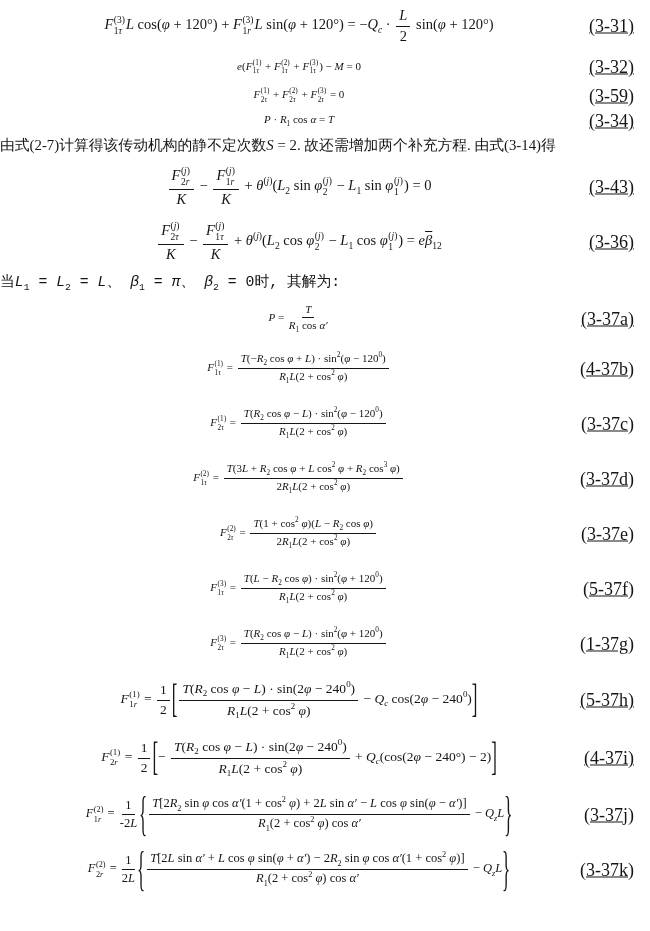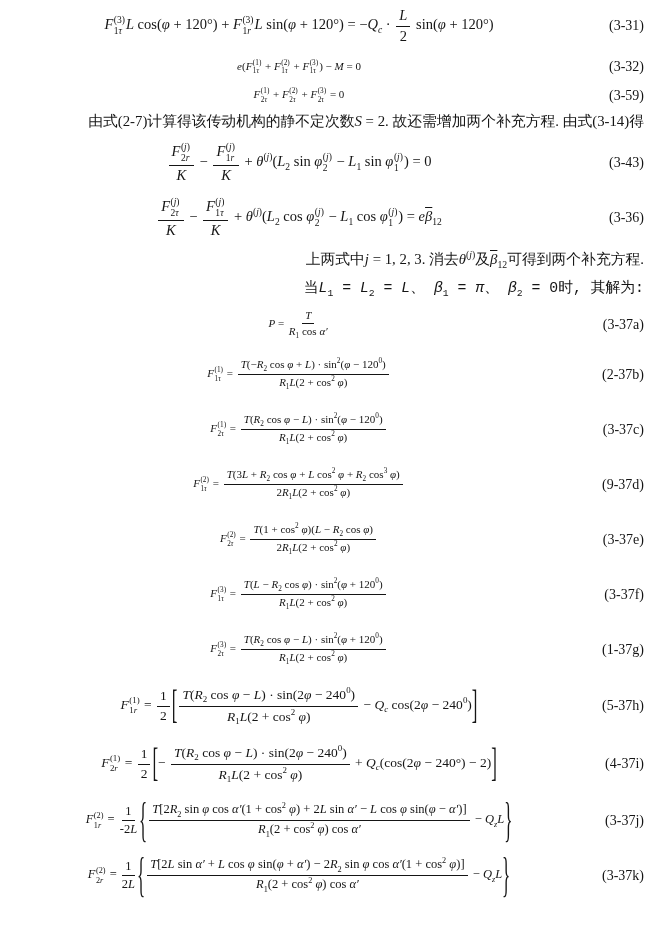--- a/index.html
+++ b/index.html
@@ -5,24 +5,24 @@
   html,body{margin:0;padding:0;background:#e8e8e8;}
   .page{
     width:650px;height:931px;background:#ffffff;color:#151515;
     font-family:"Liberation Serif","DejaVu Serif",serif;
     position:relative;overflow:hidden;margin:0 auto;
   }
   .row{
     position:relative;display:flex;align-items:center;justify-content:center;
     box-sizing:border-box;padding-right:52px;
   }
-  .row.para{justify-content:flex-end;padding-left:6px;padding-right:6px;}
+  .row.para{justify-content:flex-start;padding-left:0;padding-right:6px;}
   .tag{
-    position:absolute;right:6px;top:50%;transform:translateY(-50%);
-    font-size:14px;font-style:normal;white-space:nowrap;
+    position:absolute;right:16px;top:50%;transform:translateY(-50%);
+    font-size:18px;font-style:normal;white-space:nowrap;text-decoration:underline;
   }
   .eq-math{font-size:11px;white-space:nowrap;line-height:1.25;}
   .para-text{font-size:14.8px;white-space:nowrap;line-height:1.3;}
   .it{font-style:italic;}
   .fn{font-style:normal;}
   sub,sup{font-size:0.66em;line-height:1;}
   .stack{
     display:inline-flex;flex-direction:column;align-items:flex-start;
     vertical-align:middle;font-size:0.66em;line-height:1.12;margin:0 1px 0 0.5px;
   }
@@ -83,20 +83,24 @@
             <span class="stk-sub" data-name="subscript">2<span class="it" data-name="variable">τ</span></span>
           </span> + <span class="it" data-name="variable">F</span><span class="stack" data-name="script-stack">
             <span class="stk-sup" data-name="superscript">(2)</span>
             <span class="stk-sub" data-name="subscript">2<span class="it" data-name="variable">τ</span></span>
           </span> + <span class="it" data-name="variable">F</span><span class="stack" data-name="script-stack">
             <span class="stk-sup" data-name="superscript">(3)</span>
             <span class="stk-sub" data-name="subscript">2<span class="it" data-name="variable">τ</span></span>
           </span> = 0</span>
         <span class="tag" data-name="equation-number">(3-59)</span>
       </div>
+      <div class="row" data-name="row-eq-3-34" style="height: 24px;">
+        <span class="eq-math" data-name="equation-math"><span class="it" data-name="variable">P</span> · <span class="it" data-name="variable">R</span><sub data-name="subscript">1</sub> <span class="fn" data-name="function-name">cos</span> <span class="it" data-name="variable">α</span> = <span class="it" data-name="variable">T</span></span>
+        <span class="tag" data-name="equation-number">(3-34)</span>
+      </div>
       <div class="row para" data-name="row-para-supplementary" style="height: 26px;">
         <span class="para-text" data-name="paragraph-text">由式(2-7)计算得该传动机构的静不定次数<span class="it" data-name="variable">S</span> = 2. 故还需增加两个补充方程. 由式(3-14)得</span>
       </div>
       <div class="row" data-name="row-eq-3-35" style="height: 56px;">
         <span class="eq-math" data-name="equation-math"><span class="frac" data-name="fraction">
             <span class="num" data-name="numerator"><span class="it" data-name="variable">F</span><span class="stack" data-name="script-stack">
                 <span class="stk-sup" data-name="superscript">(<span class="it" data-name="variable">j</span>)</span>
                 <span class="stk-sub" data-name="subscript">2<span class="it" data-name="variable">r</span></span>
               </span></span>
             <span class="den" data-name="denominator"><span class="it" data-name="variable">K</span></span>
@@ -129,83 +133,80 @@
               </span></span>
             <span class="den" data-name="denominator"><span class="it" data-name="variable">K</span></span>
           </span> + <span class="it" data-name="variable">θ</span><sup data-name="superscript">(<span class="it" data-name="variable">j</span>)</sup>(<span class="it" data-name="variable">L</span><sub data-name="subscript">2</sub> <span class="fn" data-name="function-name">cos</span> <span class="it" data-name="variable">φ</span><span class="stack" data-name="script-stack">
             <span class="stk-sup" data-name="superscript">(<span class="it" data-name="variable">j</span>)</span>
             <span class="stk-sub" data-name="subscript">2</span>
           </span> − <span class="it" data-name="variable">L</span><sub data-name="subscript">1</sub> <span class="fn" data-name="function-name">cos</span> <span class="it" data-name="variable">φ</span><span class="stack" data-name="script-stack">
             <span class="stk-sup" data-name="superscript">(<span class="it" data-name="variable">j</span>)</span>
             <span class="stk-sub" data-name="subscript">1</span>
           </span>) = <span class="it" data-name="variable">e</span><span class="over" data-name="overline"><span class="it" data-name="variable">β</span></span><sub data-name="subscript">12</sub></span>
         <span class="tag" data-name="equation-number">(3-36)</span>
-      </div>
-      <div class="row para" data-name="row-para-eliminate" style="height: 30px;">
-        <span class="para-text" data-name="paragraph-text">上两式中<span class="it" data-name="variable">j</span> = 1, 2, 3. 消去<span class="it" data-name="variable">θ</span><sup data-name="superscript">(<span class="it" data-name="variable">j</span>)</sup>及<span class="over" data-name="overline"><span class="it" data-name="variable">β</span></span><sub data-name="subscript">12</sub>可得到两个补充方程.</span>
       </div>
       <div class="row para" data-name="row-para-conditions" style="height: 28px; font-family: Liberation Mono, monospace;">
         <span class="para-text" data-name="paragraph-text">当<span class="it" data-name="variable">L</span><sub data-name="subscript">1</sub> = <span class="it" data-name="variable">L</span><sub data-name="subscript">2</sub> = <span class="it" data-name="variable">L</span>、 <span class="it" data-name="variable">β</span><sub data-name="subscript">1</sub> = <span class="it" data-name="variable">π</span>、 <span class="it" data-name="variable">β</span><sub data-name="subscript">2</sub> = 0时, 其解为:</span>
       </div>
       <div class="row" data-name="row-eq-3-37a" style="height: 44px;">
         <span class="eq-math" data-name="equation-math"><span class="it" data-name="variable">P</span> = <span class="frac" data-name="fraction">
             <span class="num" data-name="numerator"><span class="it" data-name="variable">T</span></span>
             <span class="den" data-name="denominator"><span class="it" data-name="variable">R</span><sub data-name="subscript">1</sub> <span class="fn" data-name="function-name">cos</span> <span class="it" data-name="variable">α′</span></span>
           </span></span>
         <span class="tag" data-name="equation-number">(3-37a)</span>
       </div>
       <div class="row" data-name="row-eq-3-37b" style="height: 55px;">
         <span class="eq-math" data-name="equation-math"><span class="it" data-name="variable">F</span><span class="stack" data-name="script-stack">
             <span class="stk-sup" data-name="superscript">(1)</span>
             <span class="stk-sub" data-name="subscript">1<span class="it" data-name="variable">τ</span></span>
           </span> = <span class="frac" data-name="fraction">
             <span class="num" data-name="numerator"><span class="it" data-name="variable">T</span>(−<span class="it" data-name="variable">R</span><sub data-name="subscript">2</sub> <span class="fn" data-name="function-name">cos</span> <span class="it" data-name="variable">φ</span> + <span class="it" data-name="variable">L</span>) · <span class="fn" data-name="function-name">sin</span><sup data-name="superscript">2</sup>(<span class="it" data-name="variable">φ</span> − 120<sup data-name="superscript">0</sup>)</span>
             <span class="den" data-name="denominator"><span class="it" data-name="variable">R</span><sub data-name="subscript">1</sub><span class="it" data-name="variable">L</span>(2 + <span class="fn" data-name="function-name">cos</span><sup data-name="superscript">2</sup> <span class="it" data-name="variable">φ</span>)</span>
           </span></span>
-        <span class="tag" data-name="equation-number">(2-37b)</span>
+        <span class="tag" data-name="equation-number">(4-37b)</span>
       </div>
       <div class="row" data-name="row-eq-3-37c" style="height: 55px;">
         <span class="eq-math" data-name="equation-math"><span class="it" data-name="variable">F</span><span class="stack" data-name="script-stack">
             <span class="stk-sup" data-name="superscript">(1)</span>
             <span class="stk-sub" data-name="subscript">2<span class="it" data-name="variable">τ</span></span>
           </span> = <span class="frac" data-name="fraction">
             <span class="num" data-name="numerator"><span class="it" data-name="variable">T</span>(<span class="it" data-name="variable">R</span><sub data-name="subscript">2</sub> <span class="fn" data-name="function-name">cos</span> <span class="it" data-name="variable">φ</span> − <span class="it" data-name="variable">L</span>) · <span class="fn" data-name="function-name">sin</span><sup data-name="superscript">2</sup>(<span class="it" data-name="variable">φ</span> − 120<sup data-name="superscript">0</sup>)</span>
             <span class="den" data-name="denominator"><span class="it" data-name="variable">R</span><sub data-name="subscript">1</sub><span class="it" data-name="variable">L</span>(2 + <span class="fn" data-name="function-name">cos</span><sup data-name="superscript">2</sup> <span class="it" data-name="variable">φ</span>)</span>
           </span></span>
         <span class="tag" data-name="equation-number">(3-37c)</span>
       </div>
       <div class="row" data-name="row-eq-3-37d" style="height: 55px;">
         <span class="eq-math" data-name="equation-math"><span class="it" data-name="variable">F</span><span class="stack" data-name="script-stack">
             <span class="stk-sup" data-name="superscript">(2)</span>
             <span class="stk-sub" data-name="subscript">1<span class="it" data-name="variable">τ</span></span>
           </span> = <span class="frac" data-name="fraction">
             <span class="num" data-name="numerator"><span class="it" data-name="variable">T</span>(3<span class="it" data-name="variable">L</span> + <span class="it" data-name="variable">R</span><sub data-name="subscript">2</sub> <span class="fn" data-name="function-name">cos</span> <span class="it" data-name="variable">φ</span> + <span class="it" data-name="variable">L</span> <span class="fn" data-name="function-name">cos</span><sup data-name="superscript">2</sup> <span class="it" data-name="variable">φ</span> + <span class="it" data-name="variable">R</span><sub data-name="subscript">2</sub> <span class="fn" data-name="function-name">cos</span><sup data-name="superscript">3</sup> <span class="it" data-name="variable">φ</span>)</span>
             <span class="den" data-name="denominator">2<span class="it" data-name="variable">R</span><sub data-name="subscript">1</sub><span class="it" data-name="variable">L</span>(2 + <span class="fn" data-name="function-name">cos</span><sup data-name="superscript">2</sup> <span class="it" data-name="variable">φ</span>)</span>
           </span></span>
-        <span class="tag" data-name="equation-number">(9-37d)</span>
+        <span class="tag" data-name="equation-number">(3-37d)</span>
       </div>
       <div class="row" data-name="row-eq-3-37e" style="height: 55px;">
         <span class="eq-math" data-name="equation-math"><span class="it" data-name="variable">F</span><span class="stack" data-name="script-stack">
             <span class="stk-sup" data-name="superscript">(2)</span>
             <span class="stk-sub" data-name="subscript">2<span class="it" data-name="variable">τ</span></span>
           </span> = <span class="frac" data-name="fraction">
             <span class="num" data-name="numerator"><span class="it" data-name="variable">T</span>(1 + <span class="fn" data-name="function-name">cos</span><sup data-name="superscript">2</sup> <span class="it" data-name="variable">φ</span>)(<span class="it" data-name="variable">L</span> − <span class="it" data-name="variable">R</span><sub data-name="subscript">2</sub> <span class="fn" data-name="function-name">cos</span> <span class="it" data-name="variable">φ</span>)</span>
             <span class="den" data-name="denominator">2<span class="it" data-name="variable">R</span><sub data-name="subscript">1</sub><span class="it" data-name="variable">L</span>(2 + <span class="fn" data-name="function-name">cos</span><sup data-name="superscript">2</sup> <span class="it" data-name="variable">φ</span>)</span>
           </span></span>
         <span class="tag" data-name="equation-number">(3-37e)</span>
       </div>
       <div class="row" data-name="row-eq-3-37f" style="height: 55px;">
         <span class="eq-math" data-name="equation-math"><span class="it" data-name="variable">F</span><span class="stack" data-name="script-stack">
             <span class="stk-sup" data-name="superscript">(3)</span>
             <span class="stk-sub" data-name="subscript">1<span class="it" data-name="variable">τ</span></span>
           </span> = <span class="frac" data-name="fraction">
             <span class="num" data-name="numerator"><span class="it" data-name="variable">T</span>(<span class="it" data-name="variable">L</span> − <span class="it" data-name="variable">R</span><sub data-name="subscript">2</sub> <span class="fn" data-name="function-name">cos</span> <span class="it" data-name="variable">φ</span>) · <span class="fn" data-name="function-name">sin</span><sup data-name="superscript">2</sup>(<span class="it" data-name="variable">φ</span> + 120<sup data-name="superscript">0</sup>)</span>
             <span class="den" data-name="denominator"><span class="it" data-name="variable">R</span><sub data-name="subscript">1</sub><span class="it" data-name="variable">L</span>(2 + <span class="fn" data-name="function-name">cos</span><sup data-name="superscript">2</sup> <span class="it" data-name="variable">φ</span>)</span>
           </span></span>
-        <span class="tag" data-name="equation-number">(3-37f)</span>
+        <span class="tag" data-name="equation-number">(5-37f)</span>
       </div>
       <div class="row" data-name="row-eq-3-37g" style="height: 55px;">
         <span class="eq-math" data-name="equation-math"><span class="it" data-name="variable">F</span><span class="stack" data-name="script-stack">
             <span class="stk-sup" data-name="superscript">(3)</span>
             <span class="stk-sub" data-name="subscript">2<span class="it" data-name="variable">τ</span></span>
           </span> = <span class="frac" data-name="fraction">
             <span class="num" data-name="numerator"><span class="it" data-name="variable">T</span>(<span class="it" data-name="variable">R</span><sub data-name="subscript">2</sub> <span class="fn" data-name="function-name">cos</span> <span class="it" data-name="variable">φ</span> − <span class="it" data-name="variable">L</span>) · <span class="fn" data-name="function-name">sin</span><sup data-name="superscript">2</sup>(<span class="it" data-name="variable">φ</span> + 120<sup data-name="superscript">0</sup>)</span>
             <span class="den" data-name="denominator"><span class="it" data-name="variable">R</span><sub data-name="subscript">1</sub><span class="it" data-name="variable">L</span>(2 + <span class="fn" data-name="function-name">cos</span><sup data-name="superscript">2</sup> <span class="it" data-name="variable">φ</span>)</span>
           </span></span>
         <span class="tag" data-name="equation-number">(1-37g)</span>

